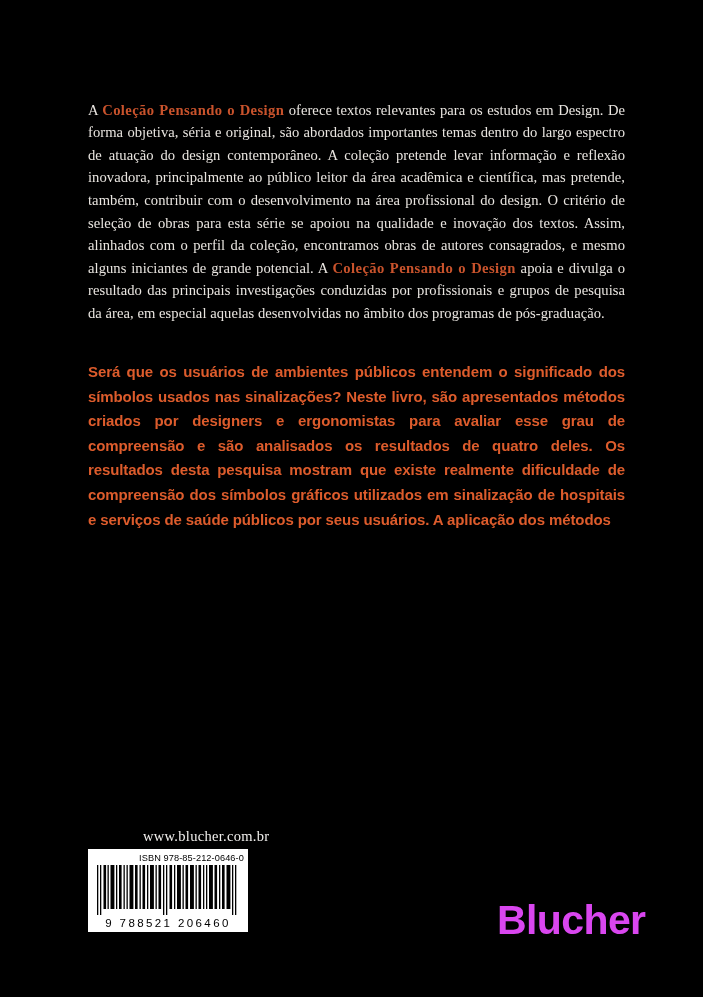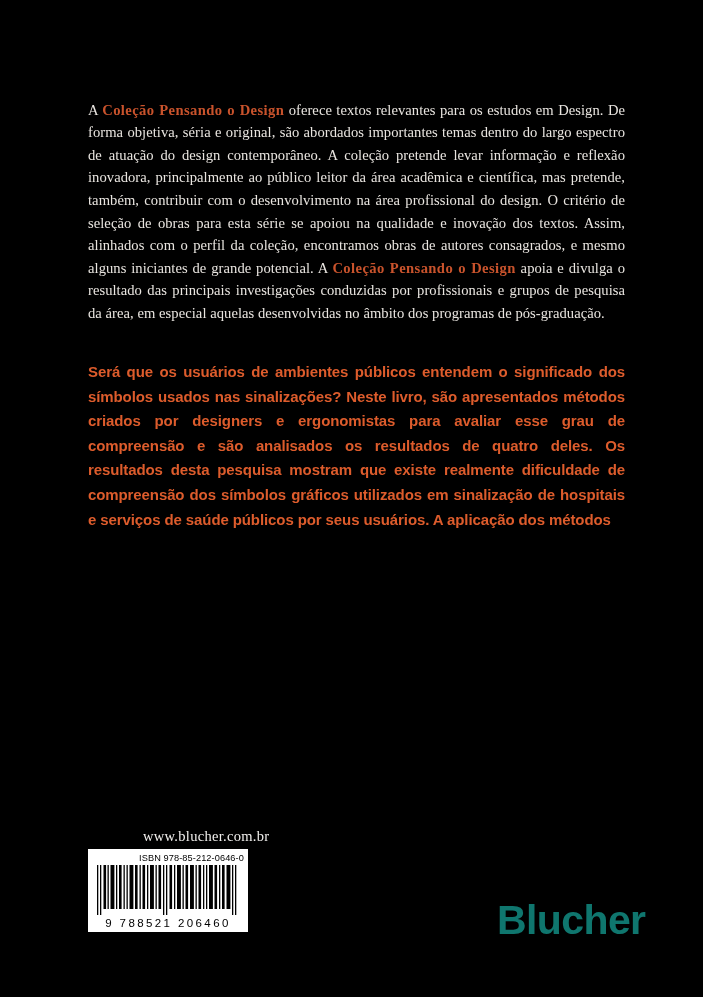--- a/index.html
+++ b/index.html
@@ -112,21 +112,21 @@
   }
 
   
   .publisher-logo {
     position: absolute;
     left: 497px;
     top: 897px;
     font-family: "Liberation Sans", sans-serif;
     font-size: 41px;
     font-weight: bold;
-    color: #0f766e;
+    color: #d946ef;
     letter-spacing: -0.6px;
     line-height: 46px;
     white-space: nowrap;
   }
 </style>
 </head>
 <body>
 
 <div class="page">
 

